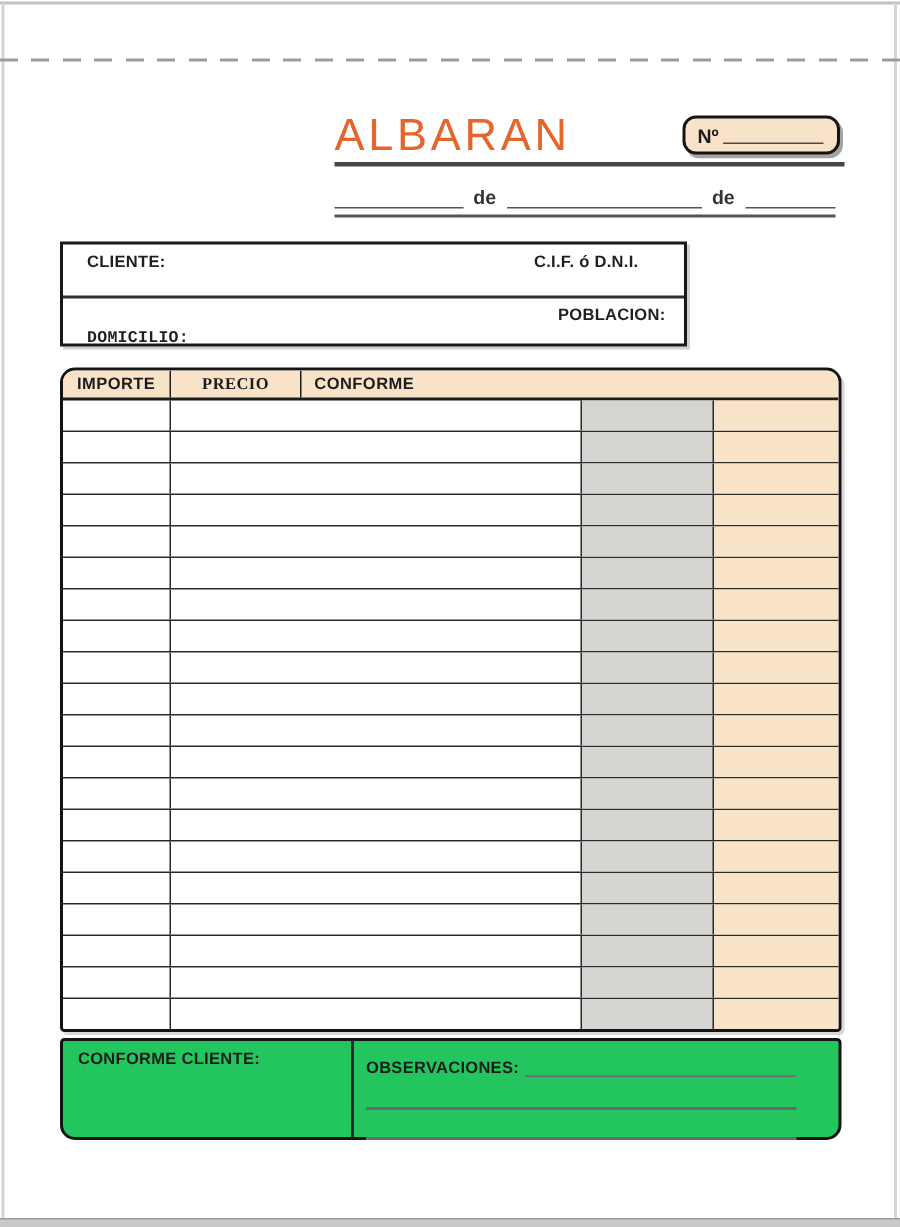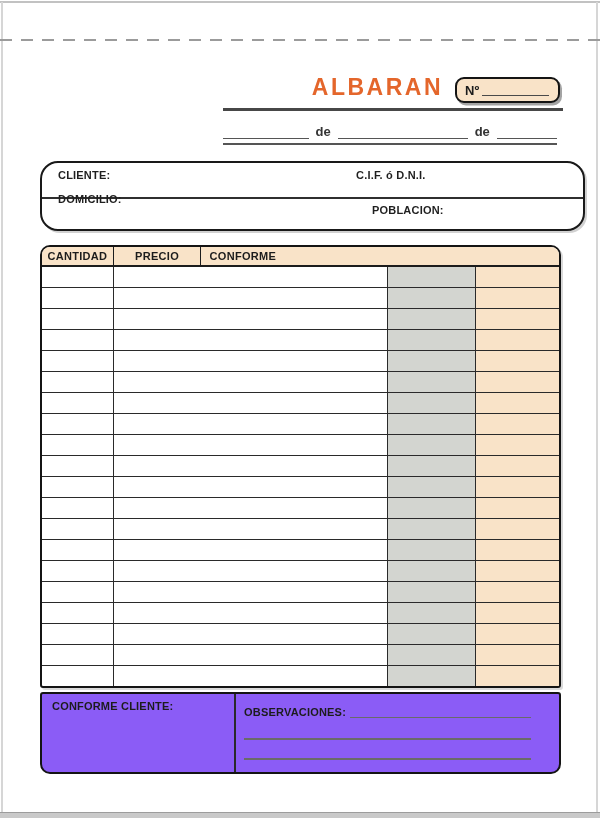--- a/index.html
+++ b/index.html
@@ -20,66 +20,66 @@
   .edge-top{position:absolute;top:1px;left:0;right:0;height:2px;background:#c2c2c2;}
   .edge-left{position:absolute;top:2px;left:1px;width:2px;height:810px;background:#d6d6d6;}
   .edge-right{position:absolute;top:2px;right:2px;width:2px;height:810px;background:#d6d6d6;}
   .bottom-band{position:absolute;left:0;right:0;top:812px;height:6px;background:#c9c9c9;border-top:1px solid #9c9c9c;}
 
   
   .perforation{position:absolute;left:0;right:0;top:39px;height:2px;
     background:repeating-linear-gradient(90deg,#9b9b9b 0 12px,transparent 12px 21px);}
 
   
-  .title{position:absolute;left:223px;top:74px;width:220px;text-align:right;
-    font-size:23px;font-weight:bold;letter-spacing:2.5px;color:var(--orange);}
+  .title{position:absolute;left:223px;top:74px;width:220px;text-align:left;
+    font-size:30px;font-weight:normal;letter-spacing:2.5px;color:var(--orange);}
   .num-box{position:absolute;left:455px;top:77px;width:105px;height:26px;
     background:var(--peach);border:2.5px solid #141414;border-radius:9px;
     box-shadow:2px 2.5px 0 rgba(90,90,90,.55);display:flex;align-items:center;padding:0 9px 0 8px;}
   .num-label{font-size:13px;font-weight:bold;line-height:1;}
   .num-line{flex:1;border-bottom:1.5px solid #4a4a4a;height:55%;margin-left:3px;}
   .title-rule{position:absolute;left:223px;top:108px;width:340px;height:3px;background:var(--rule);}
 
   
   .date-row{position:absolute;left:223px;top:120px;width:334px;height:19px;
     display:flex;align-items:flex-end;gap:7px;font-size:13px;font-weight:600;color:#333;text-align:center;}
   .dl{border-bottom:1.5px solid var(--thinline);height:100%;}
   .dl1{flex:1.35;} .dl2{flex:2.05;} .dl3{flex:0.95;}
   .date-word{line-height:1;padding-bottom:1px;}
   .date-underline{position:absolute;left:223px;top:143px;width:334px;height:1.5px;background:var(--thinline);}
 
   
-  .client-box{position:absolute;left:40px;top:161px;width:545px;height:70px;
-    border:2px solid #191919;border-radius:18px;background:#fff;
+  .client-box{position:absolute;left:40px;top:161px;width:418px;height:70px;
+    border:2px solid #191919;border-radius:0;background:#fff;
     box-shadow:2px 2px 0 rgba(0,0,0,.18);}
   .client-divider{position:absolute;left:0;right:0;top:34px;height:1.5px;background:#2f2f2f;}
   .fld{position:absolute;font-size:11px;font-weight:bold;letter-spacing:.2px;color:#1f1f1f;}
   .f-cliente{left:16px;top:6px;} .f-cif{left:314px;top:6px;}
-  .f-dom{left:16px;top:30px;} .f-pob{left:330px;top:41px;text-align:center;}
+  .f-dom{left:16px;top:57px;font-family:Liberation Mono, monospace;} .f-pob{left:330px;top:41px;text-align:center;}
 
   
   .items-table{position:absolute;left:40px;top:245px;width:521px;height:443px;
     border:2.5px solid #141414;border-radius:10px 10px 3px 3px;overflow:hidden;
     display:flex;flex-direction:column;background:#fff;box-shadow:2px 2px 0 rgba(0,0,0,.15);}
   .t-head{display:flex;height:20px;flex:0 0 20px;background:var(--peach);
     border-bottom:2px solid #1c1c1c;font-size:11px;font-weight:bold;letter-spacing:.3px;}
   .t-head .h{display:flex;align-items:center;justify-content:center;}
   .t-body{flex:1;display:flex;flex-direction:column;}
   .t-row{flex:1;display:flex;border-bottom:1.5px solid #2a2a2a;}
   .t-row:last-child{border-bottom:none;}
   .cc{width:13.9%;border-right:1.8px solid #2a2a2a;}
   .cr{width:53.1%;border-right:1.8px solid #2a2a2a;}
-  .cp{width:16.9%;border-right:1.8px solid #2a2a2a;background:var(--grayfill);}
+  .cp{width:16.9%;border-right:1.8px solid #2a2a2a;background:var(--grayfill);font-family:Liberation Serif, serif;}
   .ci{width:16.1%;background:var(--peach);}
   .t-head .cc,.t-head .cr,.t-head .cp{border-right:1.8px solid #1c1c1c;background:transparent;}
   .t-head .ci{background:transparent;}
 
   
-  .footer-box{position:absolute;left:40px;top:692px;width:521px;height:82px;
-    border:2.5px solid #141414;border-radius:3px 3px 10px 10px;background:#8b5cf6;}
+  .footer-box{position:absolute;left:40px;top:692px;width:521px;height:68px;
+    border:2.5px solid #141414;border-radius:3px 3px 10px 10px;background:#22c55e;}
   .footer-divider{position:absolute;left:192px;top:0;bottom:0;width:1.8px;background:#2a2a2a;}
   .conforme-label{position:absolute;left:10px;top:6px;font-size:11px;font-weight:bold;letter-spacing:.2px;}
   .obs-row{position:absolute;left:202px;top:12px;right:28px;display:flex;align-items:flex-end;
     font-size:11px;font-weight:bold;letter-spacing:.2px;}
   .obs-line{flex:1;border-bottom:1.5px solid var(--obsline);margin-left:4px;height:10px;}
   .obs-rule{position:absolute;left:202px;right:28px;height:1.5px;background:var(--obsline);}
   .obs-rule.r2{top:44px;} .obs-rule.r3{top:64px;}
 </style>
 </head>
 <body>
@@ -113,21 +113,21 @@
   <div class="client-box">
     <div class="client-divider"></div>
     <span class="fld f-cliente">CLIENTE:</span>
     <span class="fld f-cif">C.I.F. ó D.N.I.</span>
     <span class="fld f-dom">DOMICILIO:</span>
     <span class="fld f-pob">POBLACION:</span>
   </div>
 
   <div class="items-table">
     <div class="t-head">
-      <div class="h cc">CANTIDAD</div>
+      <div class="h cc">IMPORTE</div>
       <div class="h cp">PRECIO</div>
       <div class="h ci">CONFORME</div>
     </div>
     <div class="t-body">
         <div class="t-row">
           <div class="t-cell cc"></div>
           <div class="t-cell cr"></div>
           <div class="t-cell cp"></div>
           <div class="t-cell ci"></div>
         </div>

